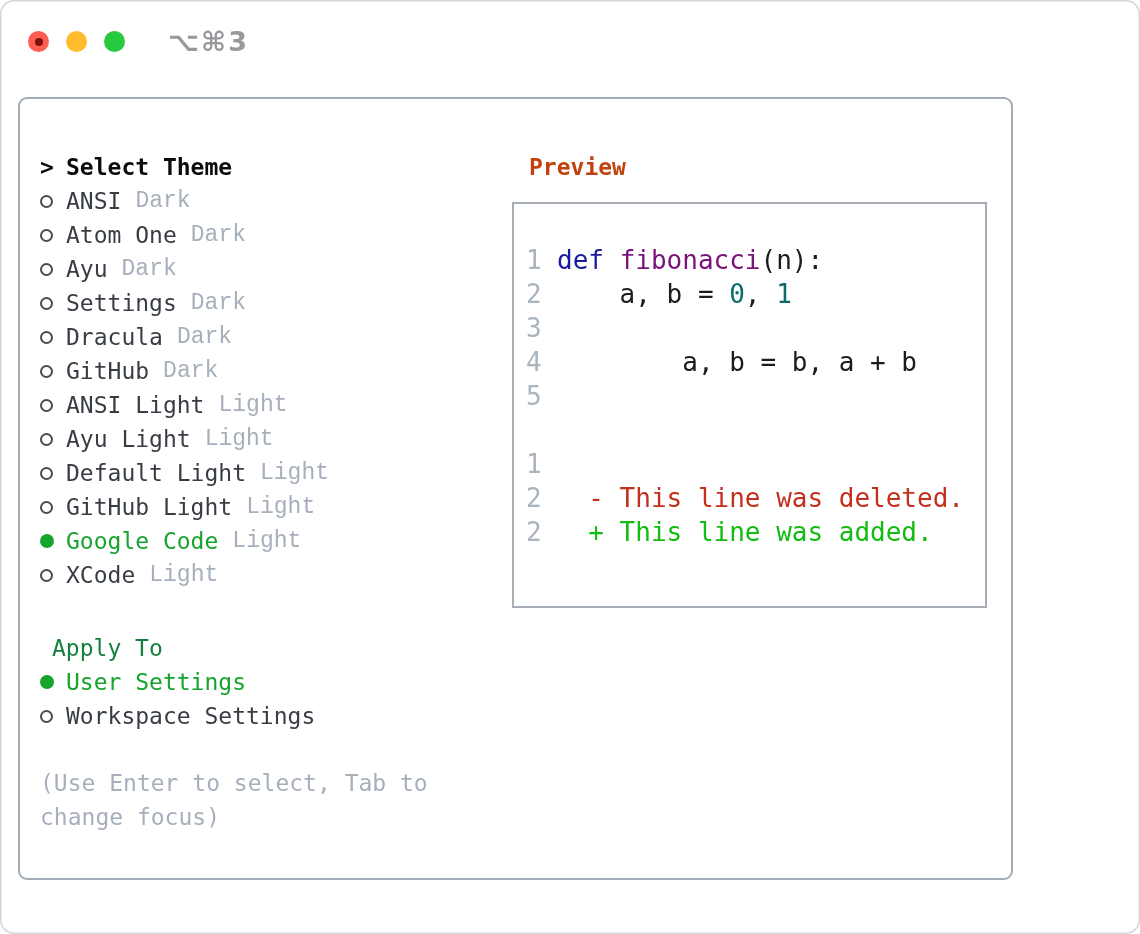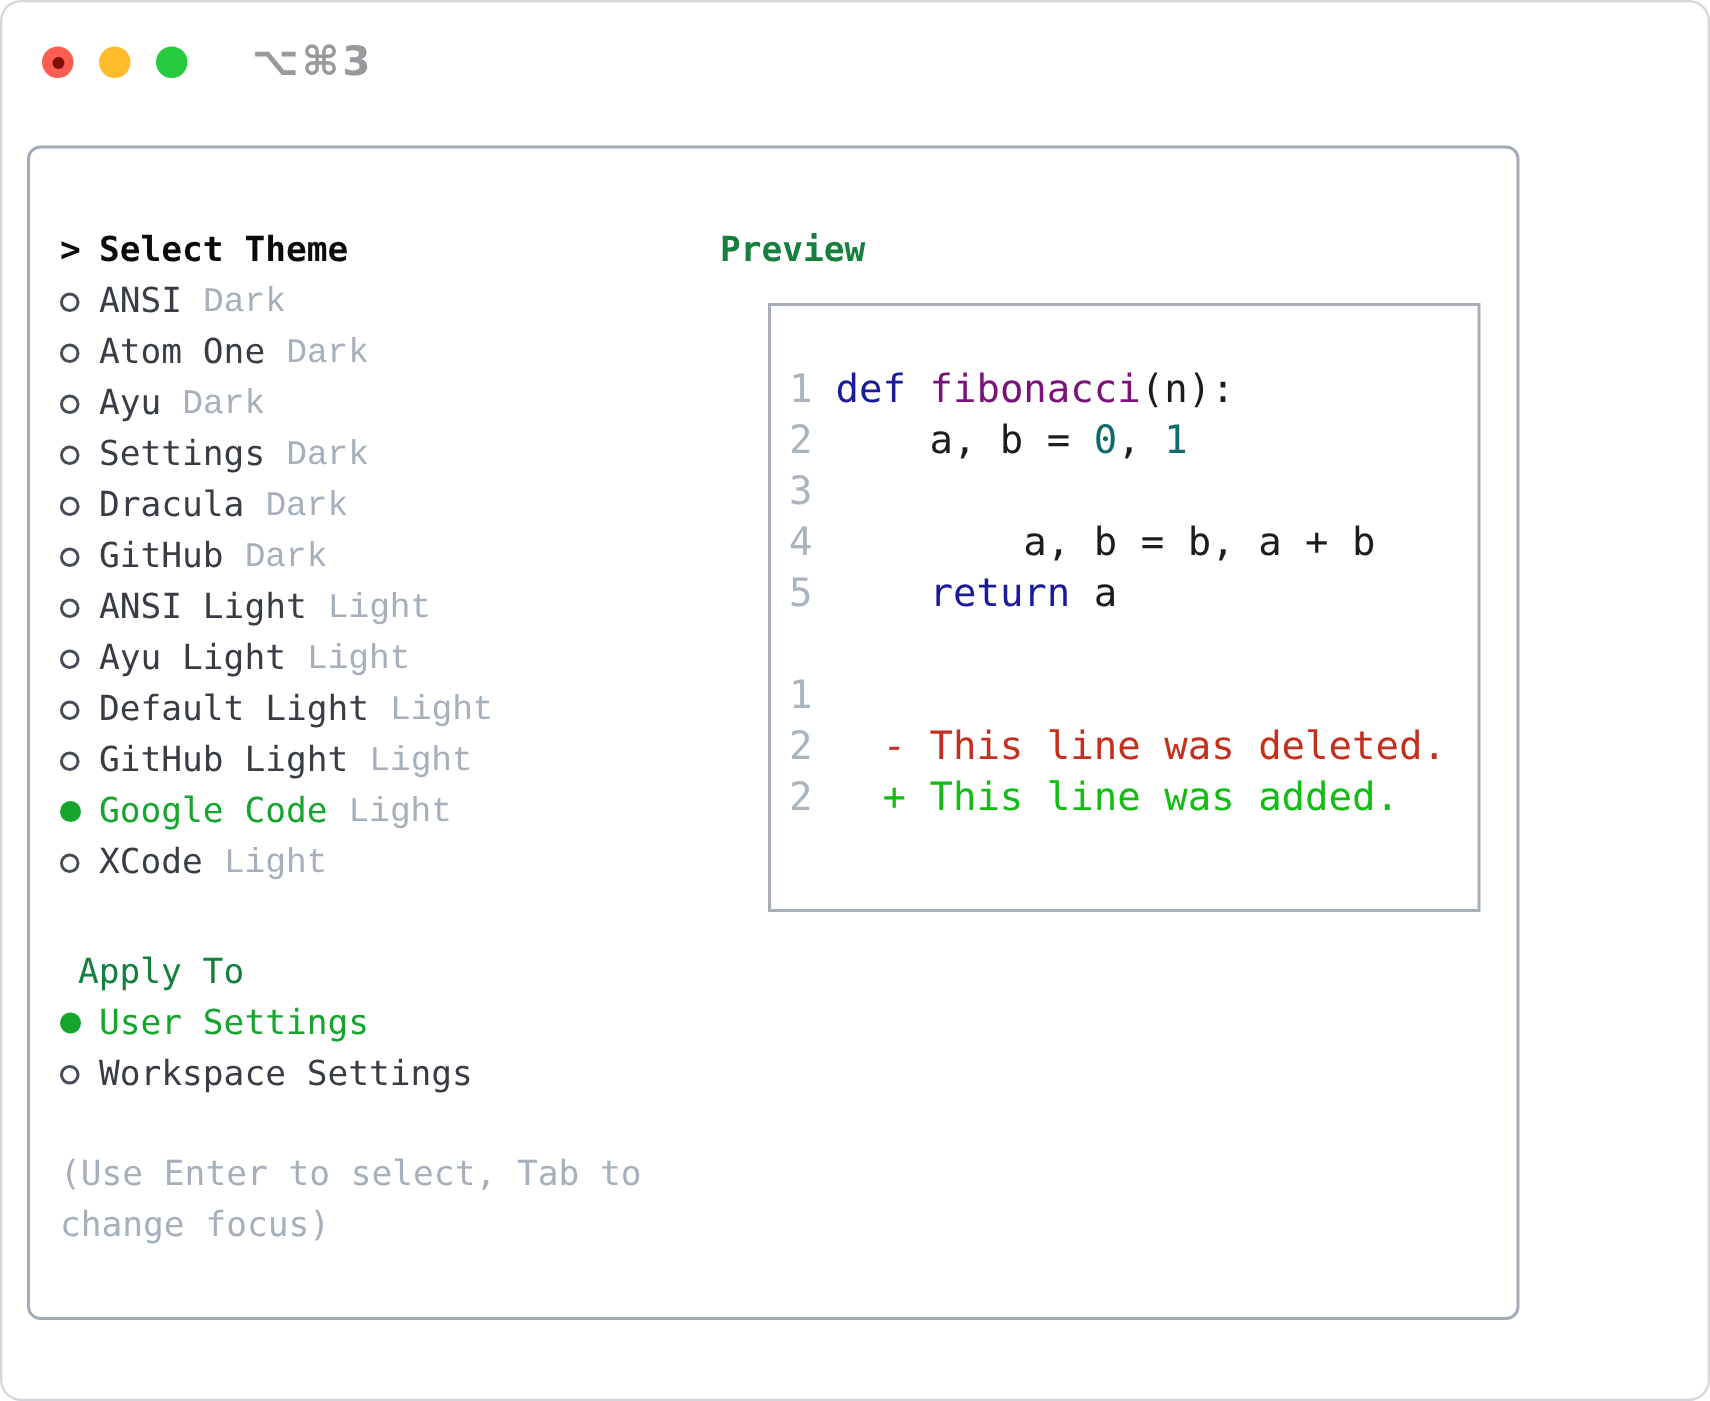--- a/index.html
+++ b/index.html
@@ -32,22 +32,22 @@
   .prompt{font-weight:700;color:#0b0b0d;}
   .hdr{font-weight:700;color:#0b0b0d;}
   .variant{color:var(--muted);margin-left:14px;font-family:Liberation Mono, monospace;}
   .row.selected .iname{color:var(--sel);}
   .apply{position:absolute;left:20px;top:532px;}
   .apply .label-row{margin-left:12px;height:34px;display:flex;align-items:center;
                     font-size:23px;color:#15803d;}
   .hint{position:absolute;left:20px;top:667px;width:430px;font-size:23px;
         line-height:34px;color:var(--muted);}
   
-  .pv-label{position:absolute;left:460px;top:51px;height:34px;display:flex;
-            align-items:center;font-size:23px;font-weight:700;color:#15803d;}
+  .pv-label{position:absolute;left:509px;top:51px;height:34px;display:flex;
+            align-items:center;font-size:23px;font-weight:700;color:#c2410c;}
   .pv-box{position:absolute;left:492px;top:103px;width:475px;height:406px;
           border:2px solid #a8aeb8;background:#fff;padding:39px 0 0 12px;overflow:hidden;}
   .pline{height:34px;display:flex;align-items:center;font-size:26px;white-space:pre;}
   .lnum{width:31px;flex:none;color:var(--lnum);}
   .tok-kw{color:var(--kw);} .tok-fn{color:var(--fn);}
   .tok-num{color:var(--num);} .tok-pl{color:var(--pl);}
   .d-context{color:var(--ctx);} .d-deleted{color:var(--del);} .d-added{color:var(--add);}
   .blank{height:34px;}
 </style>
 </head>
@@ -176,21 +176,21 @@
     <div class="hint">(Use Enter to select, Tab to change focus)</div>
 
     <div class="pv-label">Preview</div>
 
     <div class="pv-box">
       <div id="code-lines">
           <div class="pline"><span class="lnum">1</span><span><span class="tok-kw">def</span><span class="tok-pl"> </span><span class="tok-fn">fibonacci</span><span class="tok-pl">(n):</span></span></div>
           <div class="pline"><span class="lnum">2</span><span><span class="tok-pl">    a, b = </span><span class="tok-num">0</span><span class="tok-pl">, </span><span class="tok-num">1</span></span></div>
           <div class="pline"><span class="lnum">3</span></div>
           <div class="pline"><span class="lnum">4</span><span><span class="tok-pl">        a, b = b, a + b</span></span></div>
-          <div class="pline"><span class="lnum">5</span><span><span class="tok-pl">    </span><span class="tok-kw">return</span><span class="tok-pl"> a</span></span></div>
+          <div class="pline"><span class="lnum">5</span></div>
         </div>
       <div class="blank"></div>
       <div id="diff-lines">
           <div class="pline"><span class="lnum">1</span></div>
           <div class="pline"><span class="lnum">2</span><span class="d-deleted">  - This line was deleted.</span></div>
           <div class="pline"><span class="lnum">2</span><span class="d-added">  + This line was added.</span></div>
         </div>
     </div>
 
   </div>

